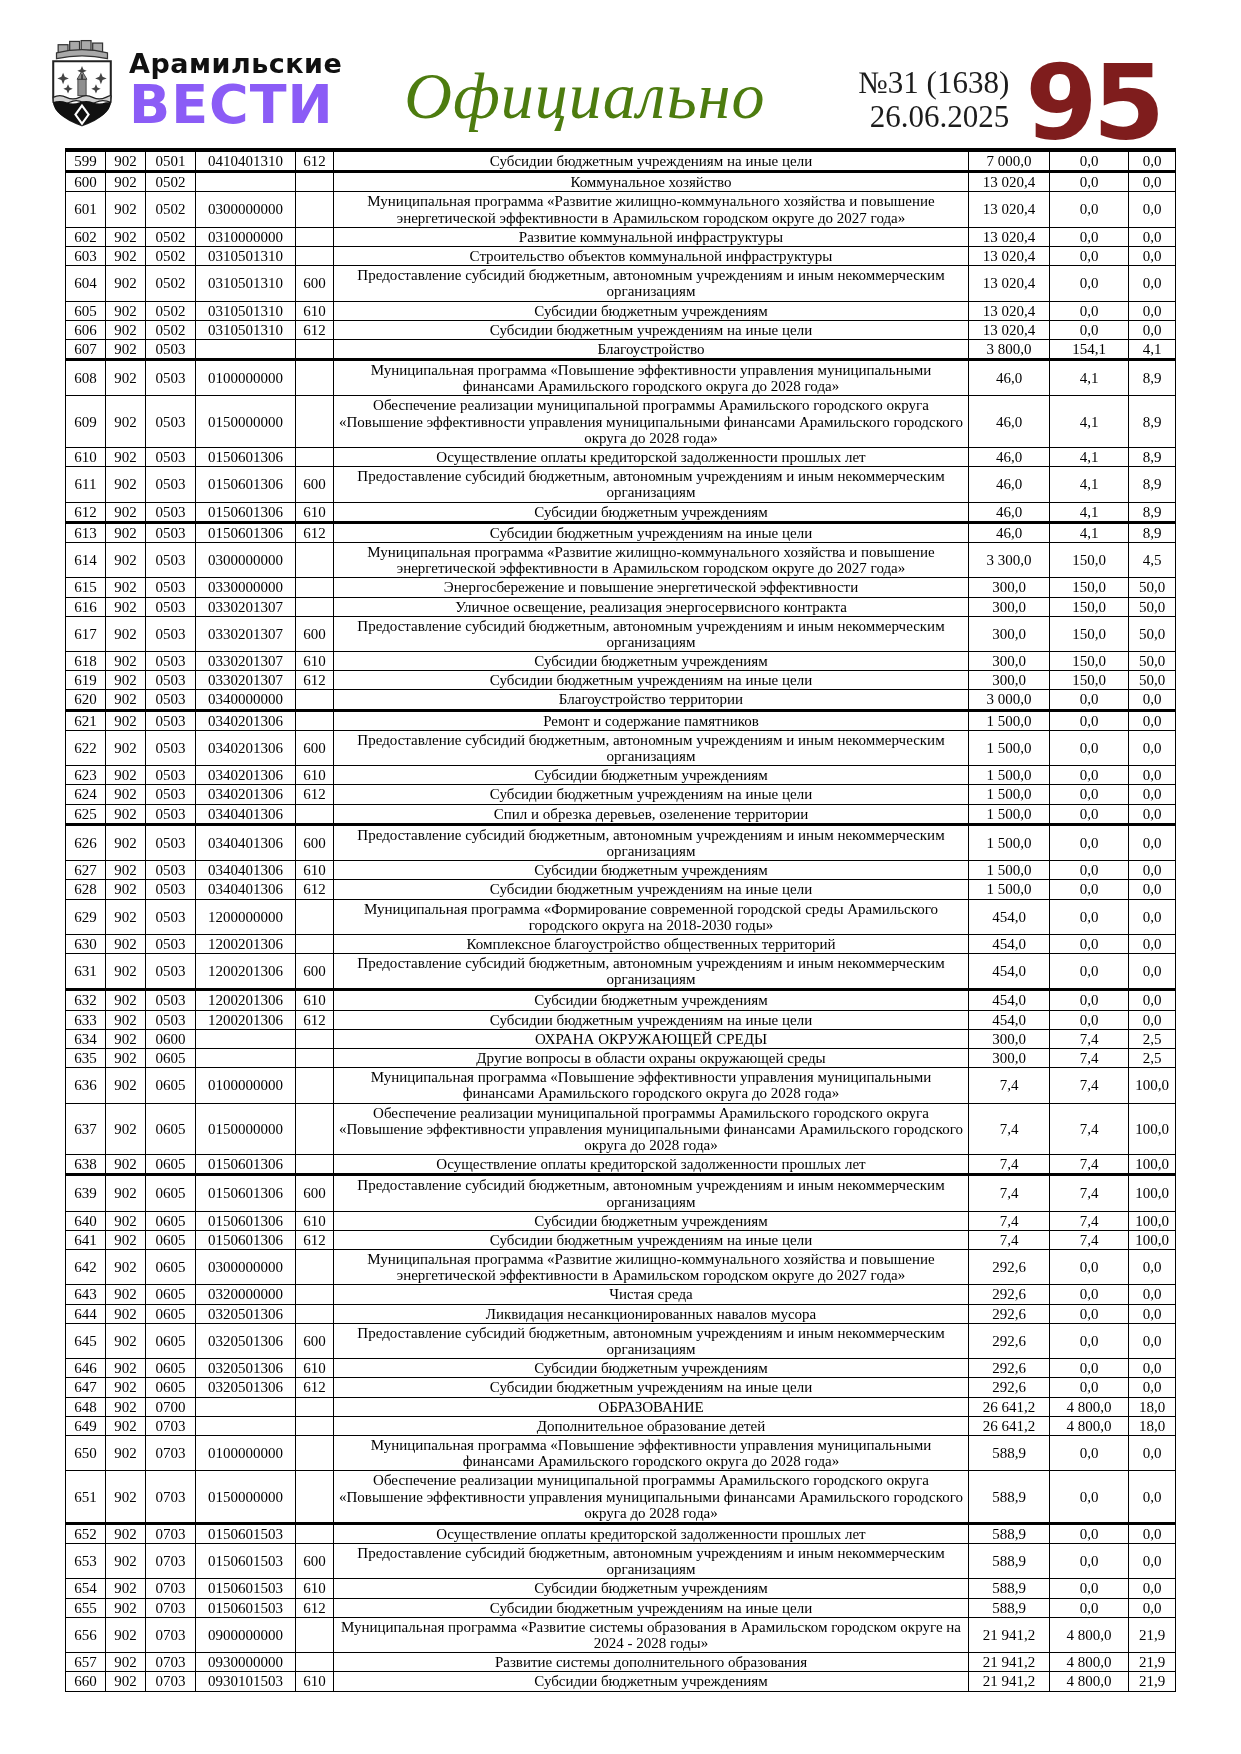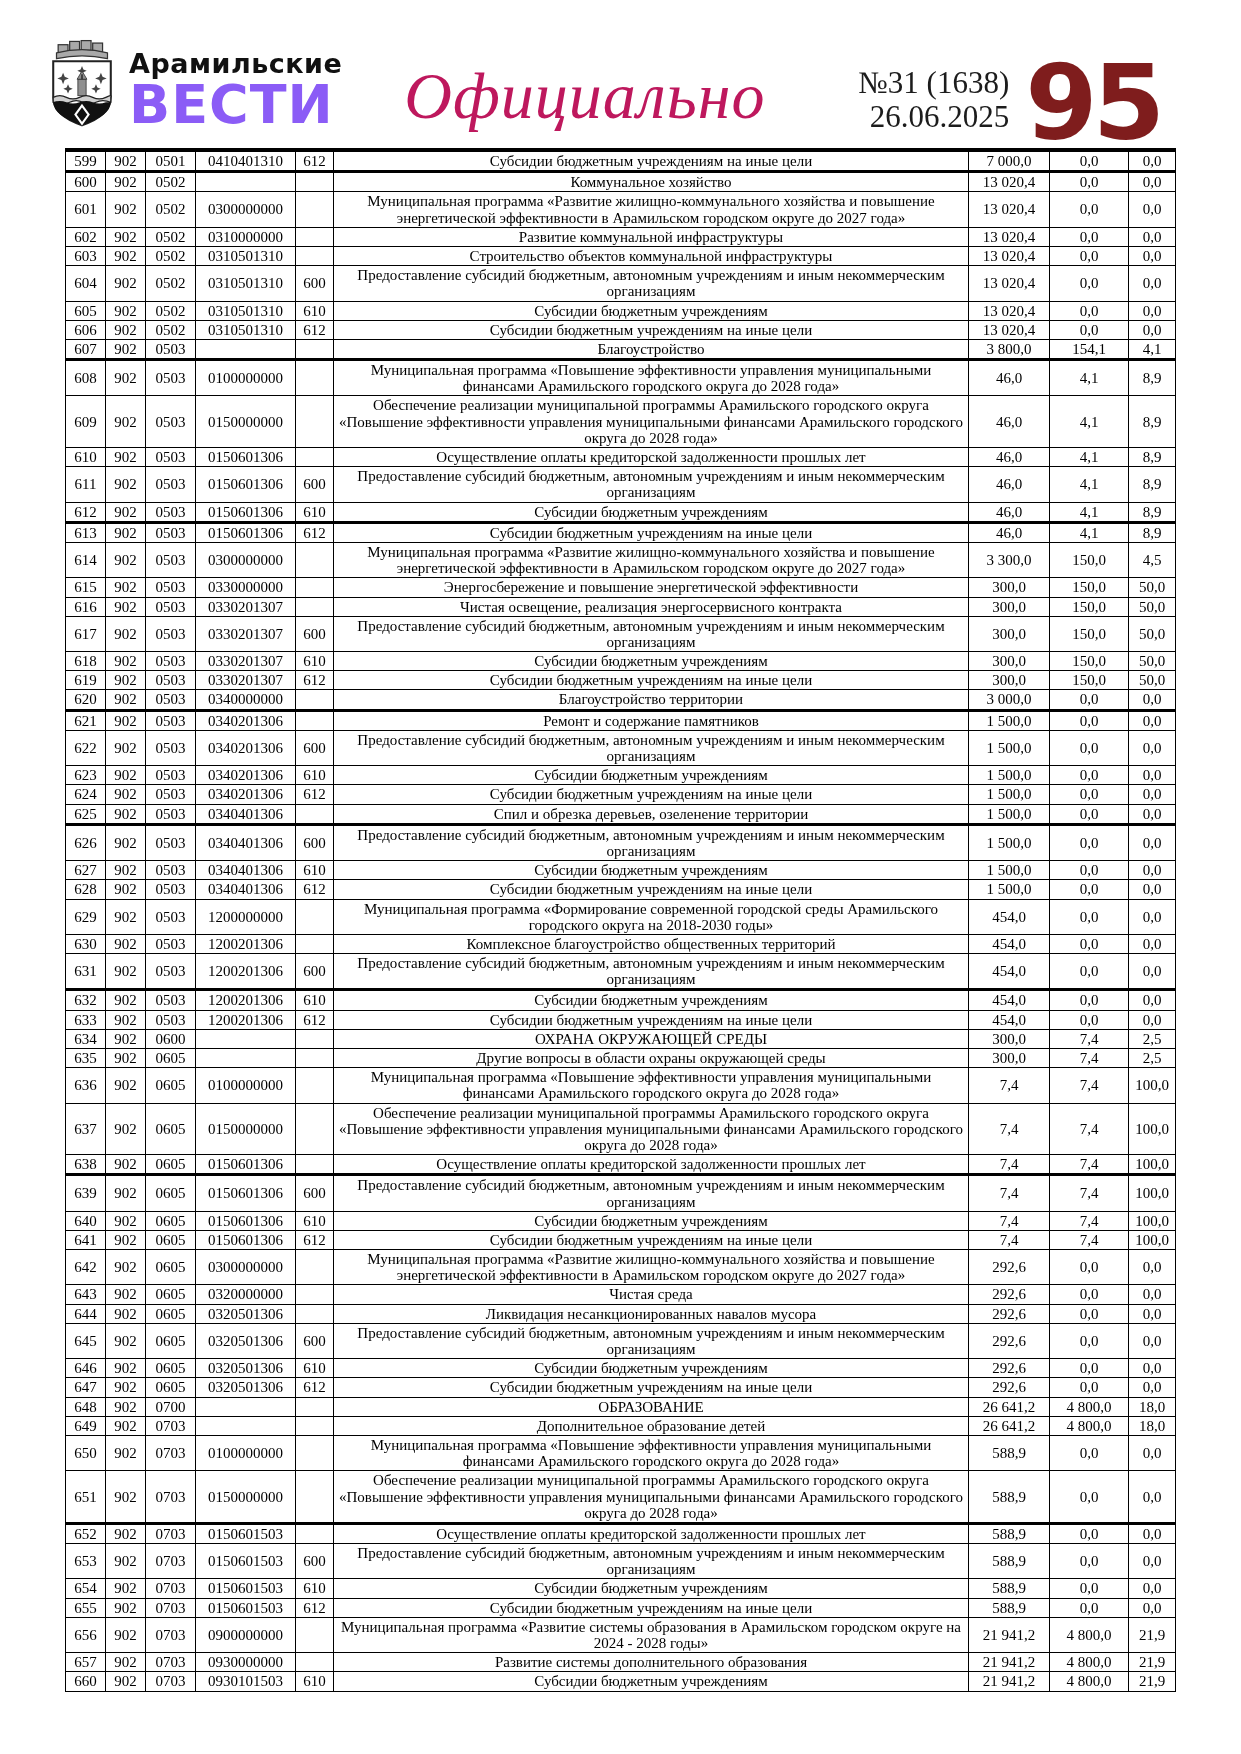--- a/index.html
+++ b/index.html
@@ -10,21 +10,21 @@
   }
   
   .masthead { position:absolute; left:45px; top:36px; width:1115px; height:105px; display:flex; align-items:flex-start; }
   .logo { display:flex; align-items:flex-start; }
   .logo svg { width:74px; height:98px; display:block; }
   .brand { margin-left:10px; margin-top:14px; font-family:"DejaVu Sans", sans-serif; }
   .brand-top { font-weight:bold; font-size:27px; color:#111; letter-spacing:0.5px; line-height:1; }
   .brand-bottom { font-weight:bold; font-size:54px; color:#8b5cf6; letter-spacing:1px; line-height:0.95; margin-top:2px; }
   .section-title {
     font-family:"Liberation Serif", serif; font-style:italic; font-size:66px;
-    color:#be185d; margin-left:62px; margin-top:22px; white-space:nowrap; letter-spacing:1px;
+    color:#4d7c0f; margin-left:62px; margin-top:22px; white-space:nowrap; letter-spacing:1px;
   }
   .issue-info {
     margin-left:auto; margin-top:30px; text-align:right;
     font-family:Liberation Serif, serif; font-size:31px; line-height:1.1; color:#1c1c1c; white-space:nowrap;
   }
   .page-number {
     font-family:"DejaVu Sans", sans-serif; font-weight:800; font-size:104px;
     line-height:0.8; margin-left:16px; margin-top:26px; letter-spacing:-5px; color:#7f1d1d;
   }
   
@@ -295,21 +295,21 @@
         <td class="num-cell">300,0</td>
         <td class="num-cell">150,0</td>
         <td class="num-cell">50,0</td>
       </tr>
       <tr>
         <td class="num-cell">616</td>
         <td class="num-cell">902</td>
         <td class="num-cell">0503</td>
         <td class="num-cell">0330201307</td>
         <td class="num-cell"></td>
-        <td>Чистая освещение, реализация энергосервисного контракта</td>
+        <td>Уличное освещение, реализация энергосервисного контракта</td>
         <td class="num-cell">300,0</td>
         <td class="num-cell">150,0</td>
         <td class="num-cell">50,0</td>
       </tr>
       <tr>
         <td class="num-cell">617</td>
         <td class="num-cell">902</td>
         <td class="num-cell">0503</td>
         <td class="num-cell">0330201307</td>
         <td class="num-cell">600</td>

